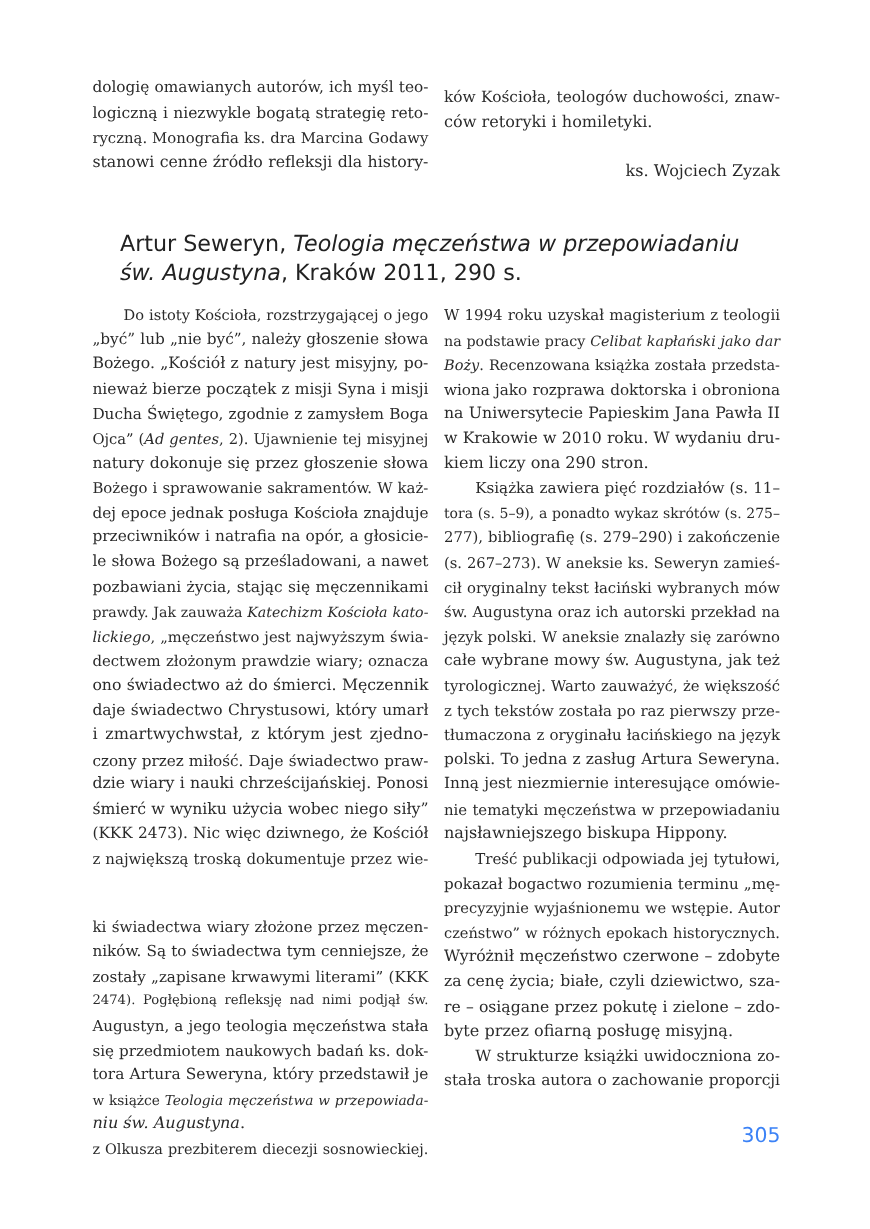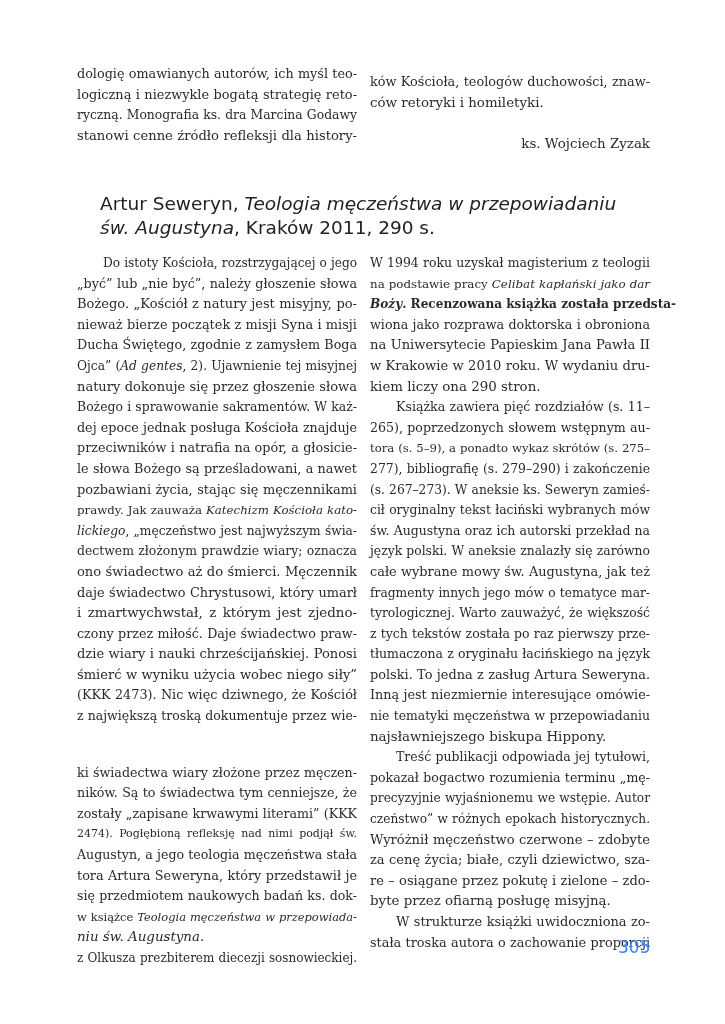--- a/index.html
+++ b/index.html
@@ -63,44 +63,42 @@
     <span class="ln" style="font-size: 12.6826px;">czony przez miłość. Daje świadectwo praw-</span>
     <span class="ln" style="font-size: 13.0704px;">dzie wiary i nauki chrześcijańskiej. Ponosi</span>
     <span class="ln" style="font-size: 13.0869px;">śmierć w wyniku użycia wobec niego siły”</span>
     <span class="ln" style="font-size: 12.8043px;">(KKK 2473). Nic więc dziwnego, że Kościół</span>
     <span class="ln" style="font-size: 12.4643px;">z największą troską dokumentuje przez wie-</span>
     <span class="ln" style="font-size: 12.647px; margin-top: 36px;">ki świadectwa wiary złożone przez męczen-</span>
     <span class="ln" style="font-size: 12.6745px;">ników. Są to świadectwa tym cenniejsze, że</span>
     <span class="ln" style="font-size: 12.6203px;">zostały „zapisane krwawymi literami” (KKK</span>
     <span class="ln" style="font-size: 11px;">2474). Pogłębioną refleksję nad nimi podjął św.</span>
     <span class="ln" style="font-size: 12.5824px;">Augustyn, a jego teologia męczeństwa stała</span>
+    <span class="ln" style="font-size: 12.5904px;">się przedmiotem naukowych badań ks. dok-</span>
     <span class="ln" style="font-size: 12.8139px;">tora Artura Seweryna, który przedstawił je</span>
-    <span class="ln" style="font-size: 12.5904px;">się przedmiotem naukowych badań ks. dok-</span>
     <span class="ln" style="font-size: 11.4577px;"><span>w książce </span><i class="it">Teologia męczeństwa w przepowiada-</i><span></span></span>
     <span class="ln last"><span></span><i class="it">niu św. Augustyna</i><span>.</span></span>
     <span class="ln" style="font-size: 11.9955px;">z Olkusza prezbiterem diecezji sosnowieckiej.</span>
   </div>
 <div class="col right-col body-right" id="body-right">
     <span class="ln" style="font-size: 12.4955px;">W 1994 roku uzyskał magisterium z teologii</span>
     <span class="ln" style="font-size: 11.8846px;"><span>na podstawie pracy </span><i class="it">Celibat kapłański jako dar</i><span></span></span>
-    <span class="ln" style="font-size: 12.1049px; font-weight: bold;"><span></span><i class="it">Boży</i><span>. Recenzowana książka została przedsta-</span></span>
+    <span class="ln" style="font-size: 12.1049px;"><span></span><i class="it">Boży</i><span>. Recenzowana książka została przedsta-</span></span>
     <span class="ln" style="font-size: 12.6786px;">wiona jako rozprawa doktorska i obroniona</span>
     <span class="ln" style="font-size: 13.0912px;">na Uniwersytecie Papieskim Jana Pawła II</span>
     <span class="ln" style="font-size: 13.0761px;">w Krakowie w 2010 roku. W wydaniu dru-</span>
     <span class="ln last">kiem liczy ona 290 stron.</span>
     <span class="ln indent" style="font-size: 12.6218px;">Książka zawiera pięć rozdziałów (s. 11–</span>
-    <span class="ln" style="font-size: 12.6017px;">265), poprzedzonych słowem wstępnym au-</span>
     <span class="ln" style="font-size: 11.6726px;">tora (s. 5–9), a ponadto wykaz skrótów (s. 275–</span>
     <span class="ln" style="font-size: 12.4021px;">277), bibliografię (s. 279–290) i zakończenie</span>
     <span class="ln" style="font-size: 12.2665px;">(s. 267–273). W aneksie ks. Seweryn zamieś-</span>
     <span class="ln" style="font-size: 12.3797px;">cił oryginalny tekst łaciński wybranych mów</span>
     <span class="ln" style="font-size: 12.4584px;">św. Augustyna oraz ich autorski przekład na</span>
     <span class="ln" style="font-size: 12.3656px;">język polski. W aneksie znalazły się zarówno</span>
     <span class="ln" style="font-size: 12.9003px;">całe wybrane mowy św. Augustyna, jak też</span>
-    <span class="ln" style="font-size: 12.2873px;">fragmenty innych jego mów o tematyce mar-</span>
     <span class="ln" style="font-size: 12.3541px;">tyrologicznej. Warto zauważyć, że większość</span>
     <span class="ln" style="font-size: 12.4656px;">z tych tekstów została po raz pierwszy prze-</span>
     <span class="ln" style="font-size: 12.4844px;">tłumaczona z oryginału łacińskiego na język</span>
     <span class="ln" style="font-size: 12.8969px;">polski. To jedna z zasług Artura Seweryna.</span>
     <span class="ln" style="font-size: 12.7625px;">Inną jest niezmiernie interesujące omówie-</span>
     <span class="ln" style="font-size: 12.4241px;">nie tematyki męczeństwa w przepowiadaniu</span>
     <span class="ln last">najsławniejszego biskupa Hippony.</span>
     <span class="ln indent" style="font-size: 12.5356px;">Treść publikacji odpowiada jej tytułowi,</span>
     <span class="ln" style="font-size: 12.5831px;">pokazał bogactwo rozumienia terminu „mę-</span>
     <span class="ln" style="font-size: 12.2132px;">precyzyjnie wyjaśnionemu we wstępie. Autor</span>

